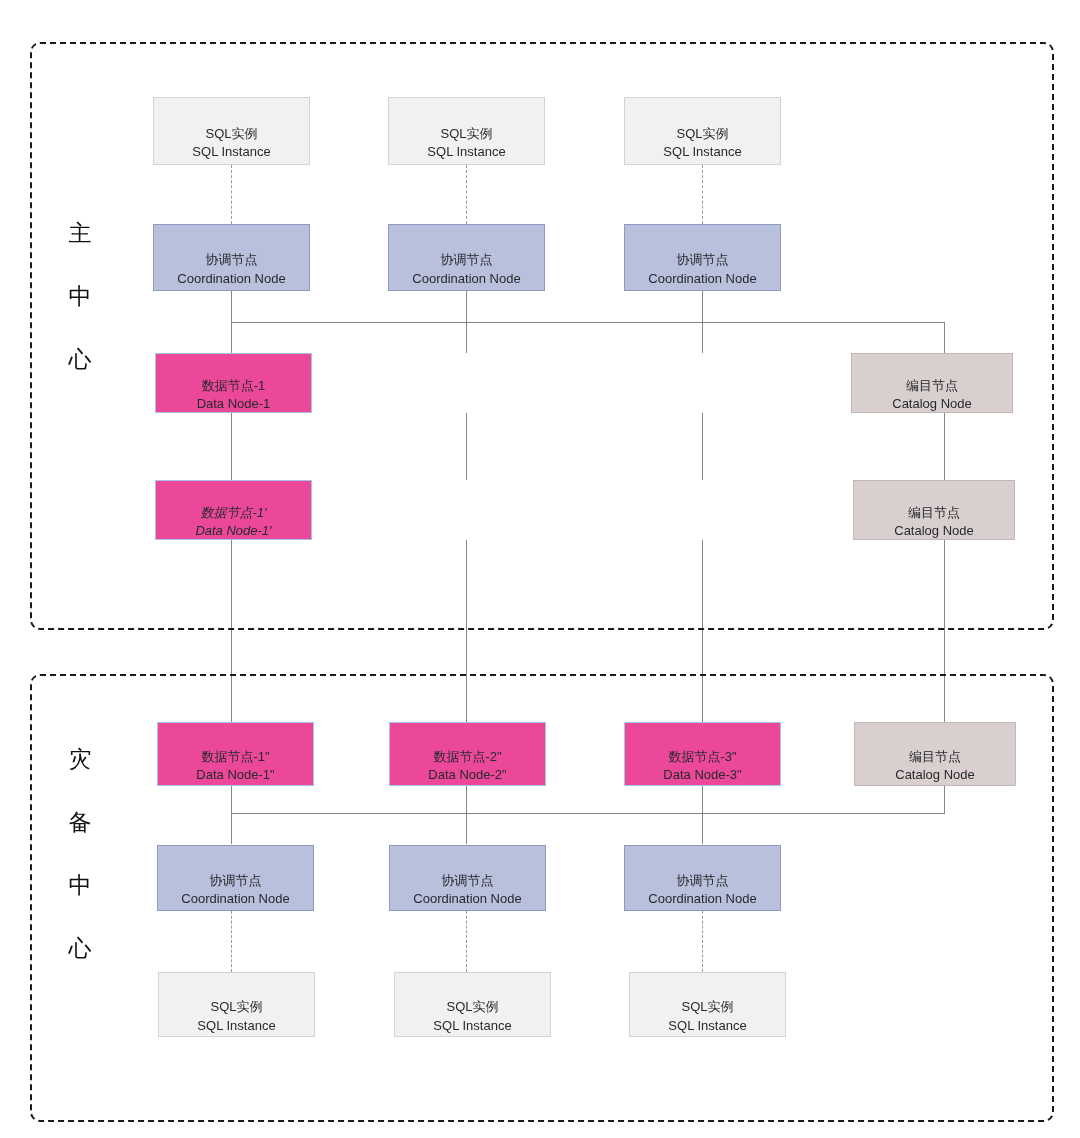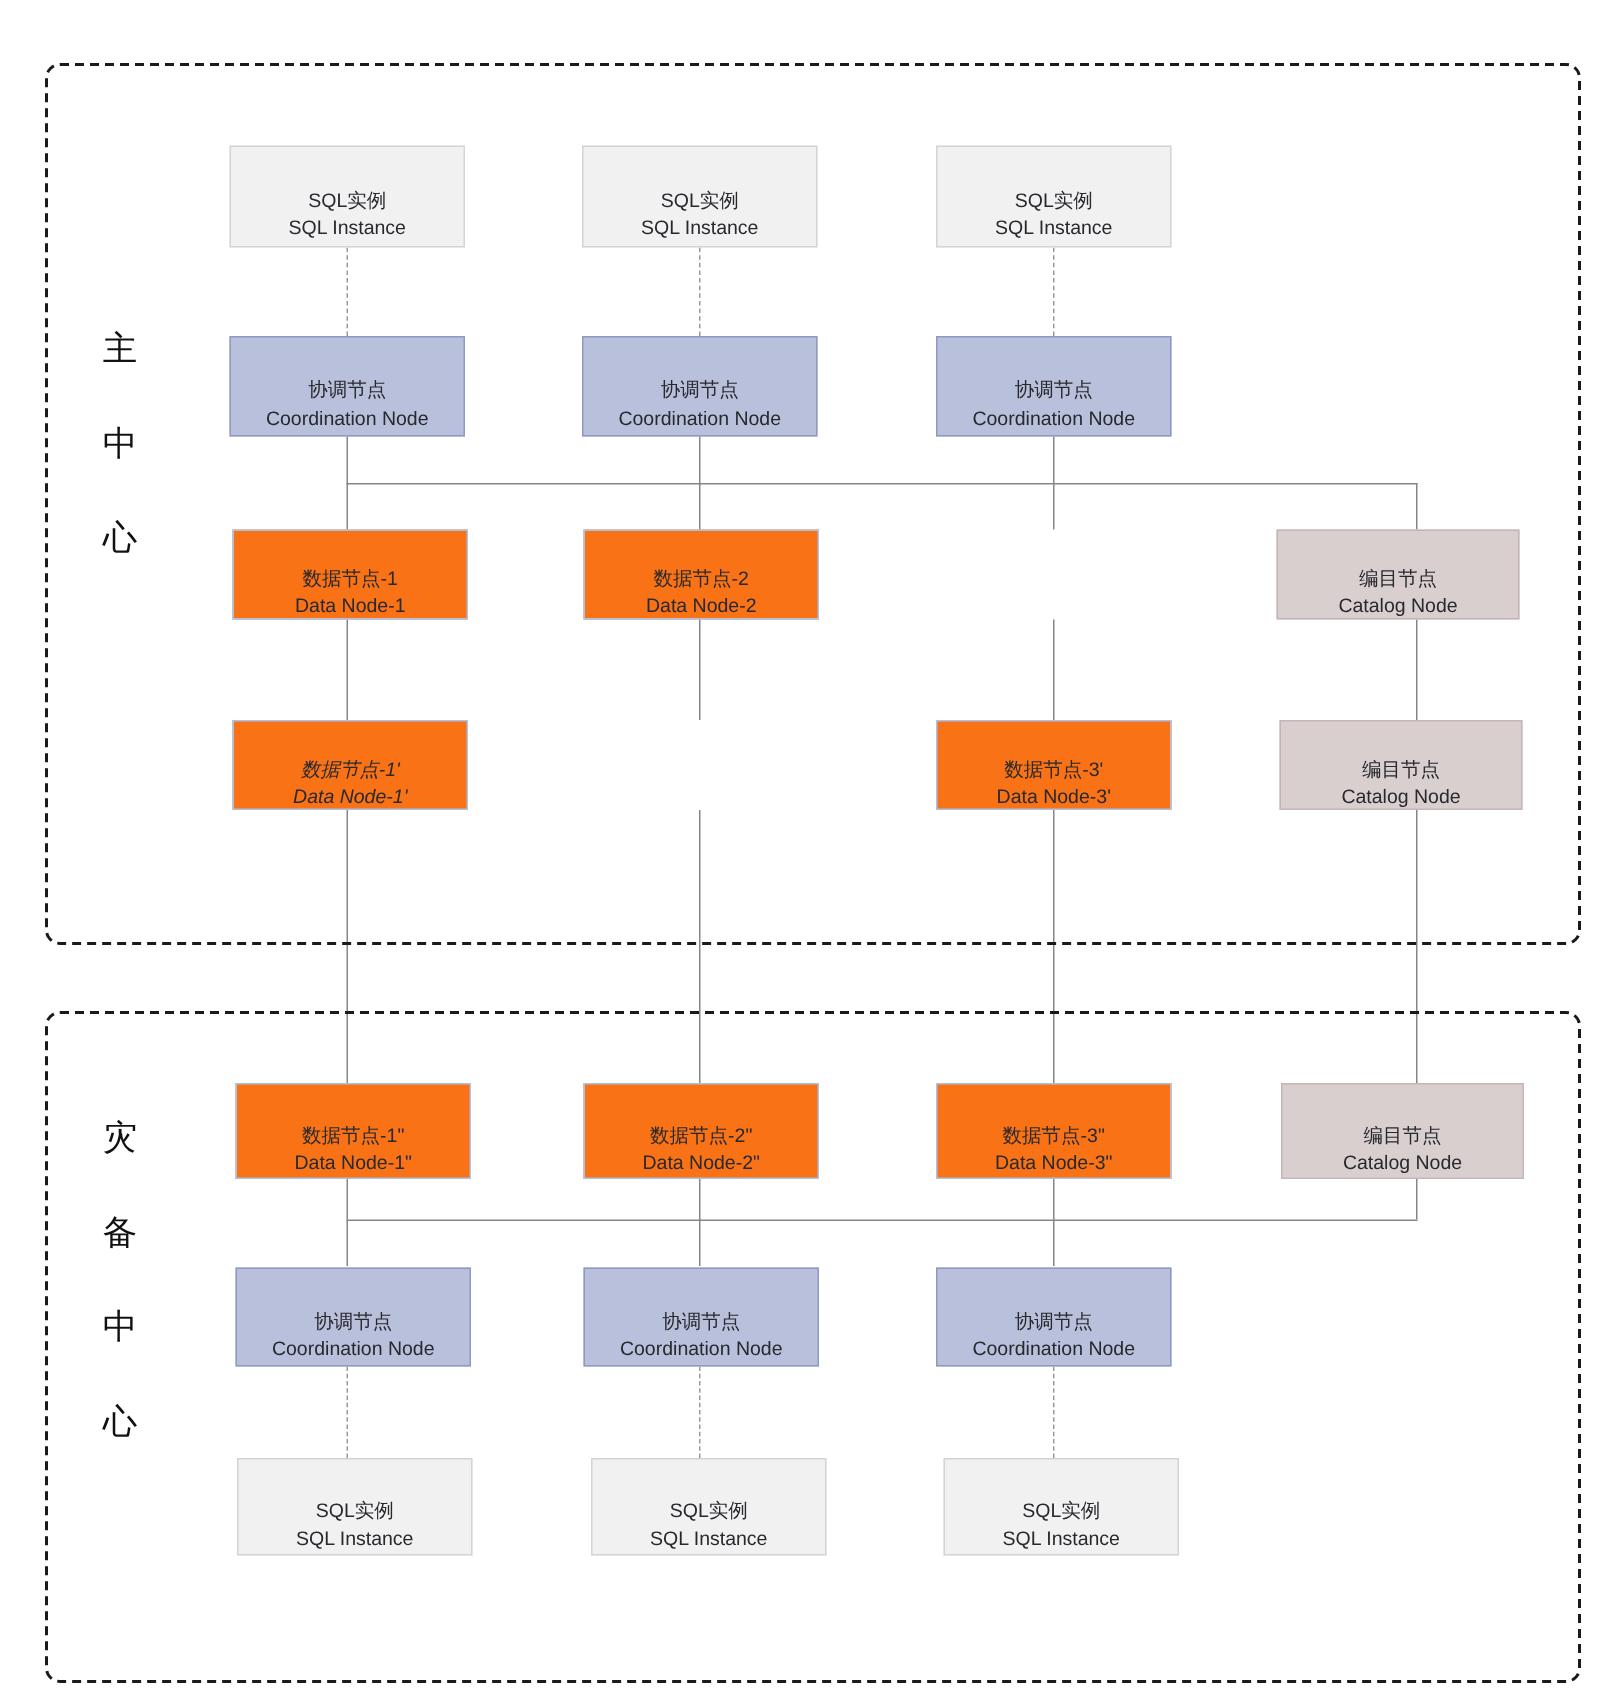--- a/index.html
+++ b/index.html
@@ -61,21 +61,21 @@
 
   .node.sql{
     background:#f1f1f1;
     border-color:#d4d4d4;
   }
   .node.coord{
     background:#b9c0db;
     border-color:#8f9ac4;
   }
   .node.data{
-    background:#f97316;
+    background:#ec4899;
     border-color:#a9c2e8;
   }
   .node.catalog{
     background:#d9cfcf;
     border-color:#c4b6b6;
   }
 
   
   .ln{
     position:absolute;
@@ -171,37 +171,29 @@
   </div>
   <div class="node coord" style="left:624px; top:224px; width:157px; height:67px;">
     <span class="cn">协调节点</span>
     <span class="en">Coordination Node</span>
   </div>
 
   <div class="node data" style="left:155px; top:353px; width:157px; height:60px;">
     <span class="cn">数据节点-1</span>
     <span class="en">Data Node-1</span>
   </div>
-  <div class="node data" style="left:389px; top:353px; width:157px; height:60px;">
-    <span class="cn">数据节点-2</span>
-    <span class="en">Data Node-2</span>
-  </div>
   <div class="node catalog" style="left:851px; top:353px; width:162px; height:60px;">
     <span class="cn">编目节点</span>
     <span class="en">Catalog Node</span>
   </div>
 
   <div class="node data" style="left:155px; top:480px; width:157px; height:60px;font-style:italic;">
     <span class="cn">数据节点-1'</span>
     <span class="en">Data Node-1'</span>
   </div>
-  <div class="node data" style="left:624px; top:480px; width:157px; height:60px;">
-    <span class="cn">数据节点-3'</span>
-    <span class="en">Data Node-3'</span>
-  </div>
   <div class="node catalog" style="left:853px; top:480px; width:162px; height:60px;">
     <span class="cn">编目节点</span>
     <span class="en">Catalog Node</span>
   </div>
 
   <div class="node data" style="left:157px; top:722px; width:157px; height:64px;">
     <span class="cn">数据节点-1"</span>
     <span class="en">Data Node-1"</span>
   </div>
   <div class="node data" style="left:389px; top:722px; width:157px; height:64px;">

